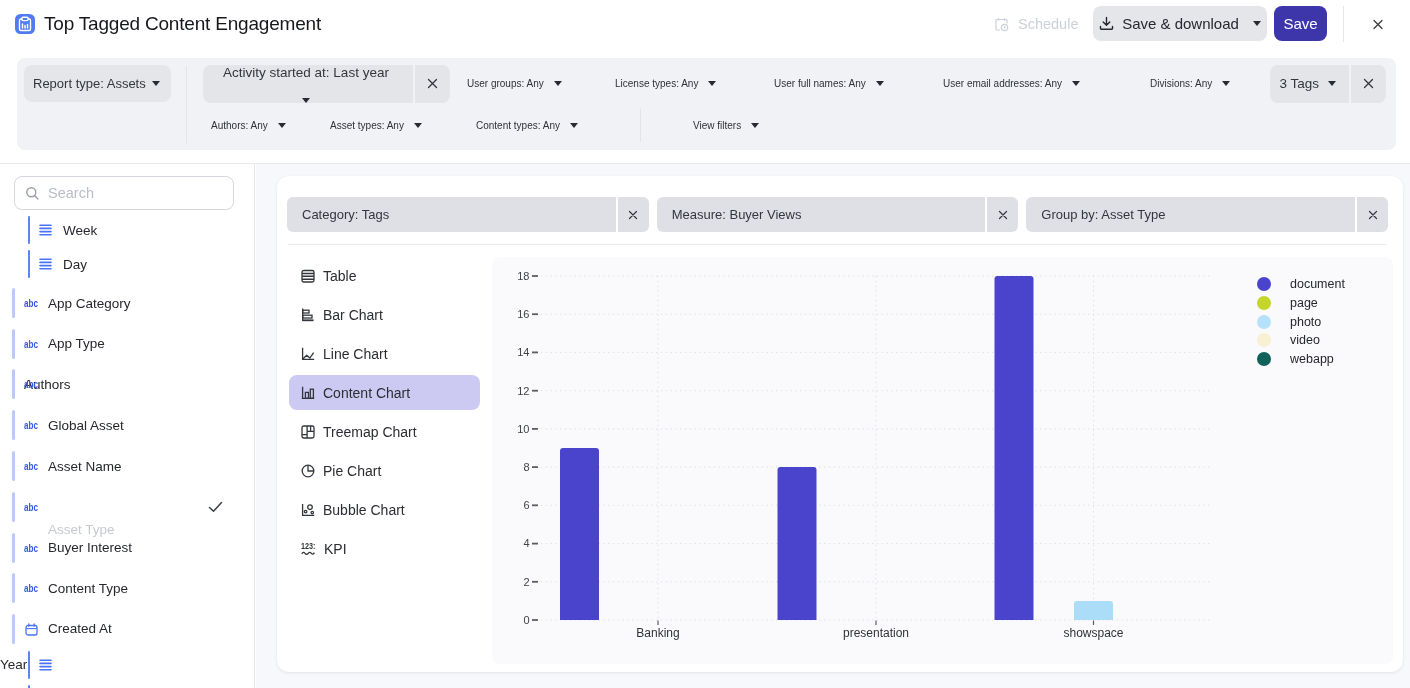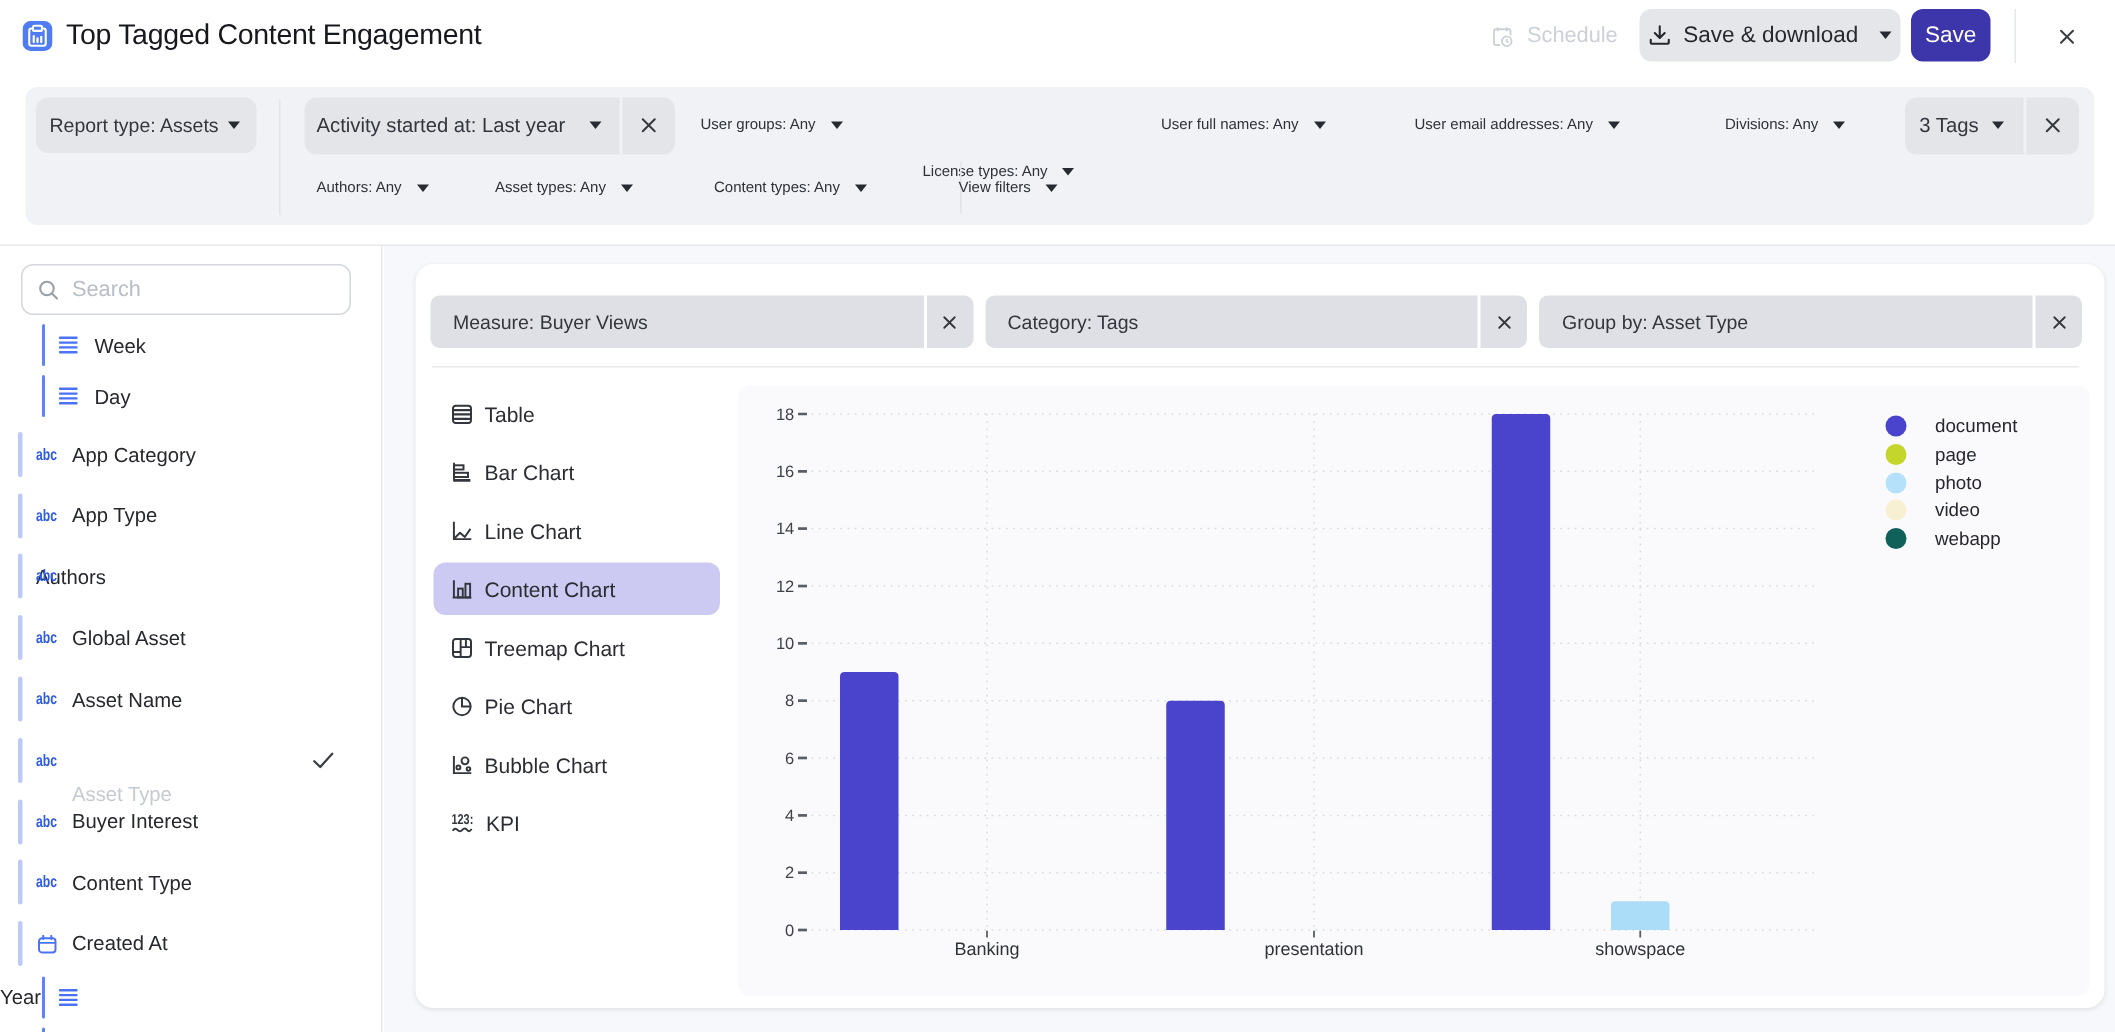--- a/index.html
+++ b/index.html
@@ -91,51 +91,51 @@
   </svg>
 </div>
 
 <div id="filterzone" class="abs">
   <div id="fz-chip1">
       <span>Report type: Assets</span>
       <span class="caret"></span>
     </div>
   <div class="fz-vline" style="left:169px; top:8px; height:77px;"></div>
   <div class="fchip" style="left:186px; top:6.5px;">
-    <div class="seg1" style="width:210px; padding:0 12px 0 8px;">
+    <div class="seg1" style="width:210px; padding:0 12px 0 8px;flex-direction:column;">
         <span>Activity started at: Last year</span>
         <span class="caret"></span>
       </div>
     <div class="segx">
         <svg width="13" height="13" viewBox="0 0 13 13" fill="none" stroke="#33363c" stroke-width="1.3" stroke-linecap="round">
           <path d="M2.5 2.5 L10.5 10.5 M10.5 2.5 L2.5 10.5"></path>
         </svg>
       </div>
   </div>
   <div class="ftxt" style="left:450px; top:0; height:51px;">User groups: Any <span class="caret"></span></div>
-  <div class="ftxt" style="left:598px; top:0; height:51px;margin-top:31px;">License types: Any <span class="caret"></span></div>
+  <div class="ftxt" style="left:598px; top:0; height:51px;">License types: Any <span class="caret"></span></div>
   <div class="ftxt" style="left:757px; top:0; height:51px;">User full names: Any <span class="caret"></span></div>
   <div class="ftxt" style="left:926px; top:0; height:51px;">User email addresses: Any <span class="caret"></span></div>
   <div class="ftxt" style="left:1133px; top:0; height:51px;">Divisions: Any <span class="caret"></span></div>
   <div class="fchip" style="left:1252.5px; top:6.5px;">
     <div class="seg1" style="width:79px; padding:0 13px 0 10px;">
         <span>3 Tags</span>
         <span class="caret"></span>
       </div>
     <div class="segx">
         <svg width="13" height="13" viewBox="0 0 13 13" fill="none" stroke="#33363c" stroke-width="1.3" stroke-linecap="round">
           <path d="M2.5 2.5 L10.5 10.5 M10.5 2.5 L2.5 10.5"></path>
         </svg>
       </div>
   </div>
   <div class="ftxt" style="left:194px; top:48px; height:38px;">Authors: Any <span class="caret"></span></div>
   <div class="ftxt" style="left:313px; top:48px; height:38px;">Asset types: Any <span class="caret"></span></div>
   <div class="ftxt" style="left:459px; top:48px; height:38px;">Content types: Any <span class="caret"></span></div>
   <div class="fz-vline" style="left:623px; top:50px; height:34px;"></div>
-  <div class="ftxt" style="left:622px; top:48px; height:38px;align-items:center;">View filters <span class="caret"></span></div>
+  <div class="ftxt" style="left:676px; top:48px; height:38px;align-items:center;">View filters <span class="caret"></span></div>
 </div>
 <div id="hline163" class="abs"></div>
 
 <div id="sidebar" class="abs">
   <div id="searchbox">
     <svg width="15" height="15" viewBox="0 0 15 15" fill="none" stroke="#9aa0a9" stroke-width="1.4" stroke-linecap="round">
       <circle cx="6.3" cy="6.3" r="4.5"></circle>
         <path d="M9.8 9.8 L13 13"></path>
     </svg>
     <span>Search</span>
@@ -237,29 +237,29 @@
     </div>
     <div class="sitem" style="top:506px;height:18px;overflow:hidden">
       <span class="sbar deep" style="top:15px;height:28px;"></span>
     </div>
 </div>
 
 <div id="main" class="abs"></div>
 <div id="card" class="abs">
   <div id="pills">
     <div class="pill">
-        <div class="plabel">Measure: Buyer Views</div>
+        <div class="plabel">Category: Tags</div>
         <div class="px">
           <svg width="12" height="12" viewBox="0 0 12 12" fill="none" stroke="#33363c" stroke-width="1.2" stroke-linecap="round">
             <path d="M2.5 2.5 L9.5 9.5 M9.5 2.5 L2.5 9.5"></path>
           </svg>
         </div>
       </div>
     <div class="pill">
-        <div class="plabel">Category: Tags</div>
+        <div class="plabel">Measure: Buyer Views</div>
         <div class="px">
           <svg width="12" height="12" viewBox="0 0 12 12" fill="none" stroke="#33363c" stroke-width="1.2" stroke-linecap="round">
             <path d="M2.5 2.5 L9.5 9.5 M9.5 2.5 L2.5 9.5"></path>
           </svg>
         </div>
       </div>
     <div class="pill">
         <div class="plabel">Group by: Asset Type</div>
         <div class="px">
           <svg width="12" height="12" viewBox="0 0 12 12" fill="none" stroke="#33363c" stroke-width="1.2" stroke-linecap="round">

